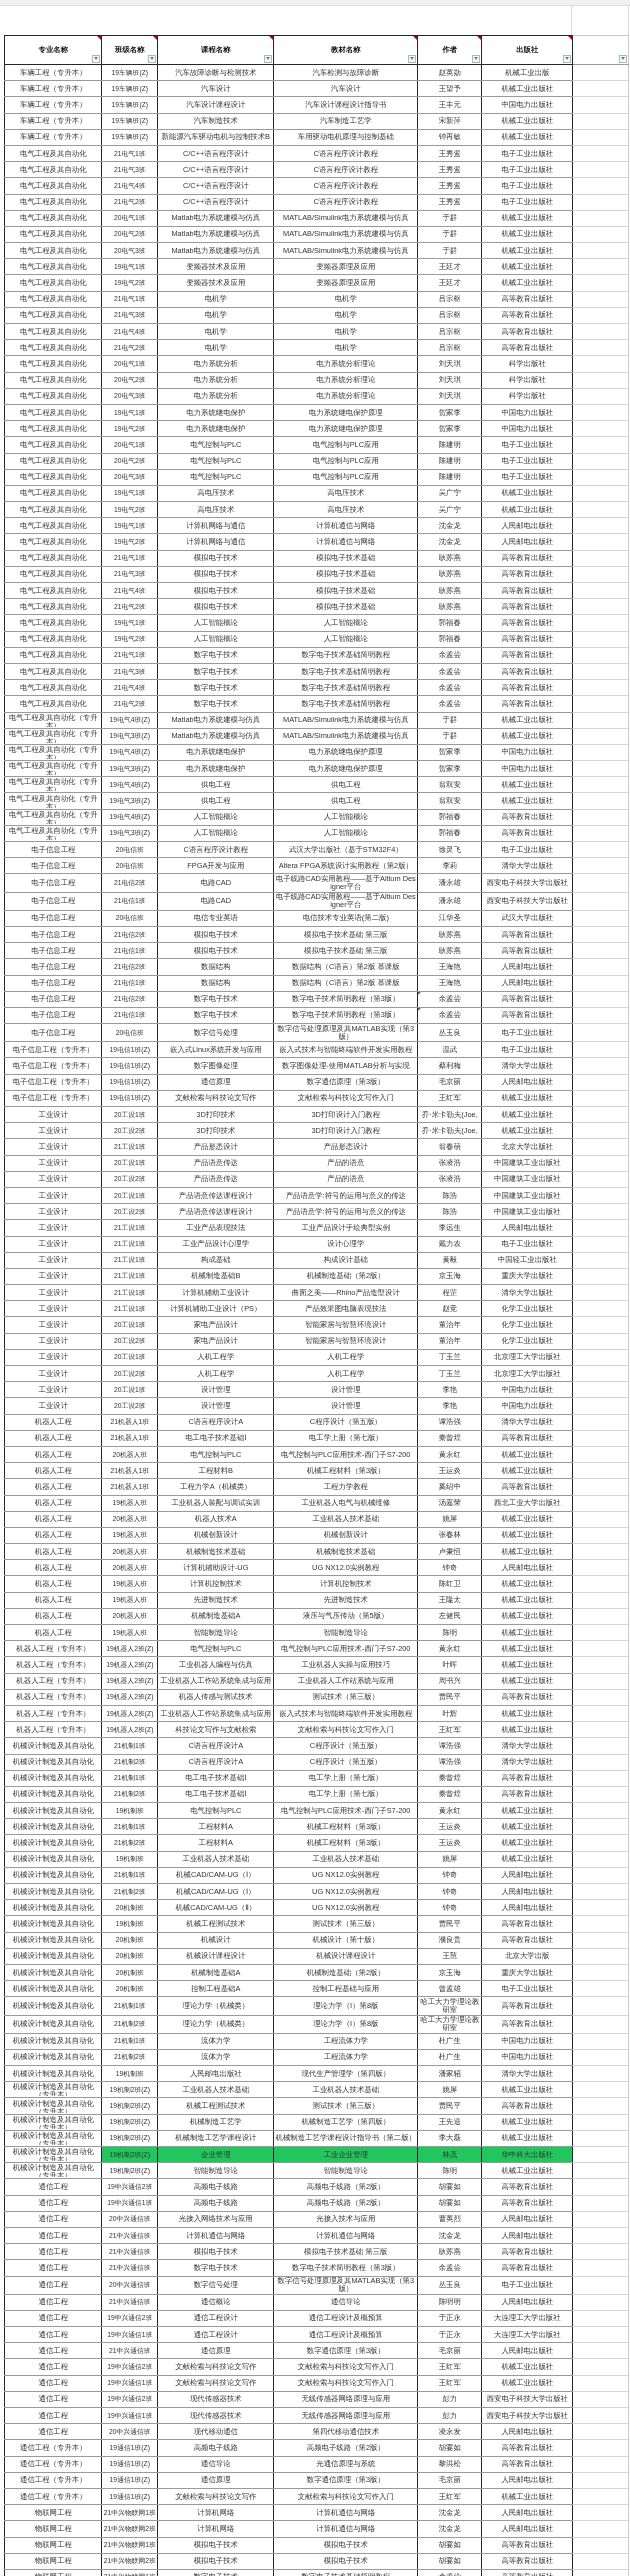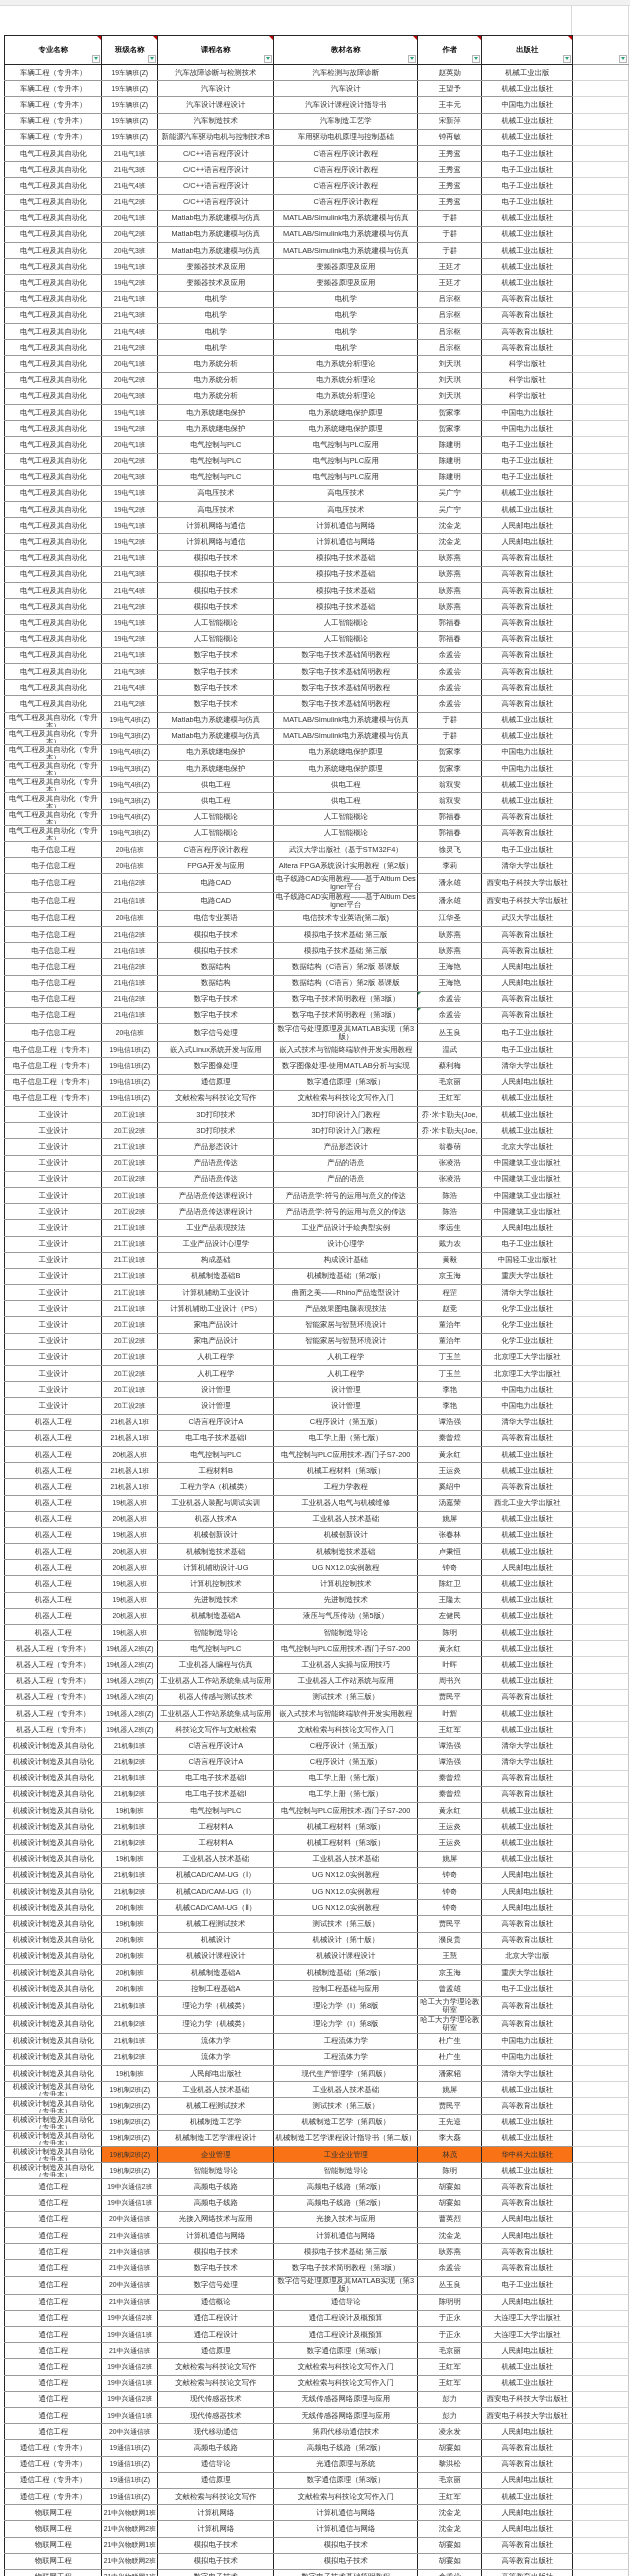--- a/index.html
+++ b/index.html
@@ -24,21 +24,21 @@
     font-size:7.4px;color:#333;text-align:center;vertical-align:middle;
     padding:0.6px 1.2px;height:14px;line-height:8px;position:relative;
     word-break:break-all;
   }
   tr:last-child td{border-bottom:0.6px solid #262626;}
   td.col-class{font-size:6.8px;padding:0 0.6px;}
   td.empty-col{border-right:0.6px solid #c9c9c9;border-top:0.6px solid #d5d5d5;border-bottom:0.6px solid #d5d5d5;}
   tr:last-child td.empty-col{border-bottom:0.6px solid #9a9a9a;}
   .clip1{max-height:13px;overflow:hidden;}
   .clip2{max-height:21px;overflow:hidden;}
-  .hl{background:#f97316;}
+  .hl{background:#22c55e;}
   .corner-red{position:absolute;top:0;right:0;width:0;height:0;
     border-left:4.3px solid transparent;border-top:4.3px solid #c00000;}
   .corner-green{position:absolute;top:0;left:0;width:0;height:0;
     border-right:3.1px solid transparent;border-top:3.1px solid #2e8b57;}
   .filter-btn{position:absolute;right:1.2px;bottom:1.2px;width:8px;height:8px;
     background:#fafafa;border:0.6px solid #b5b5b5;box-sizing:border-box;
     display:flex;align-items:center;justify-content:center;cursor:pointer;}
   .filter-arrow{width:0;height:0;border-left:2.5px solid transparent;
     border-right:2.5px solid transparent;border-top:3.1px solid #2fa27c;}
 </style>

